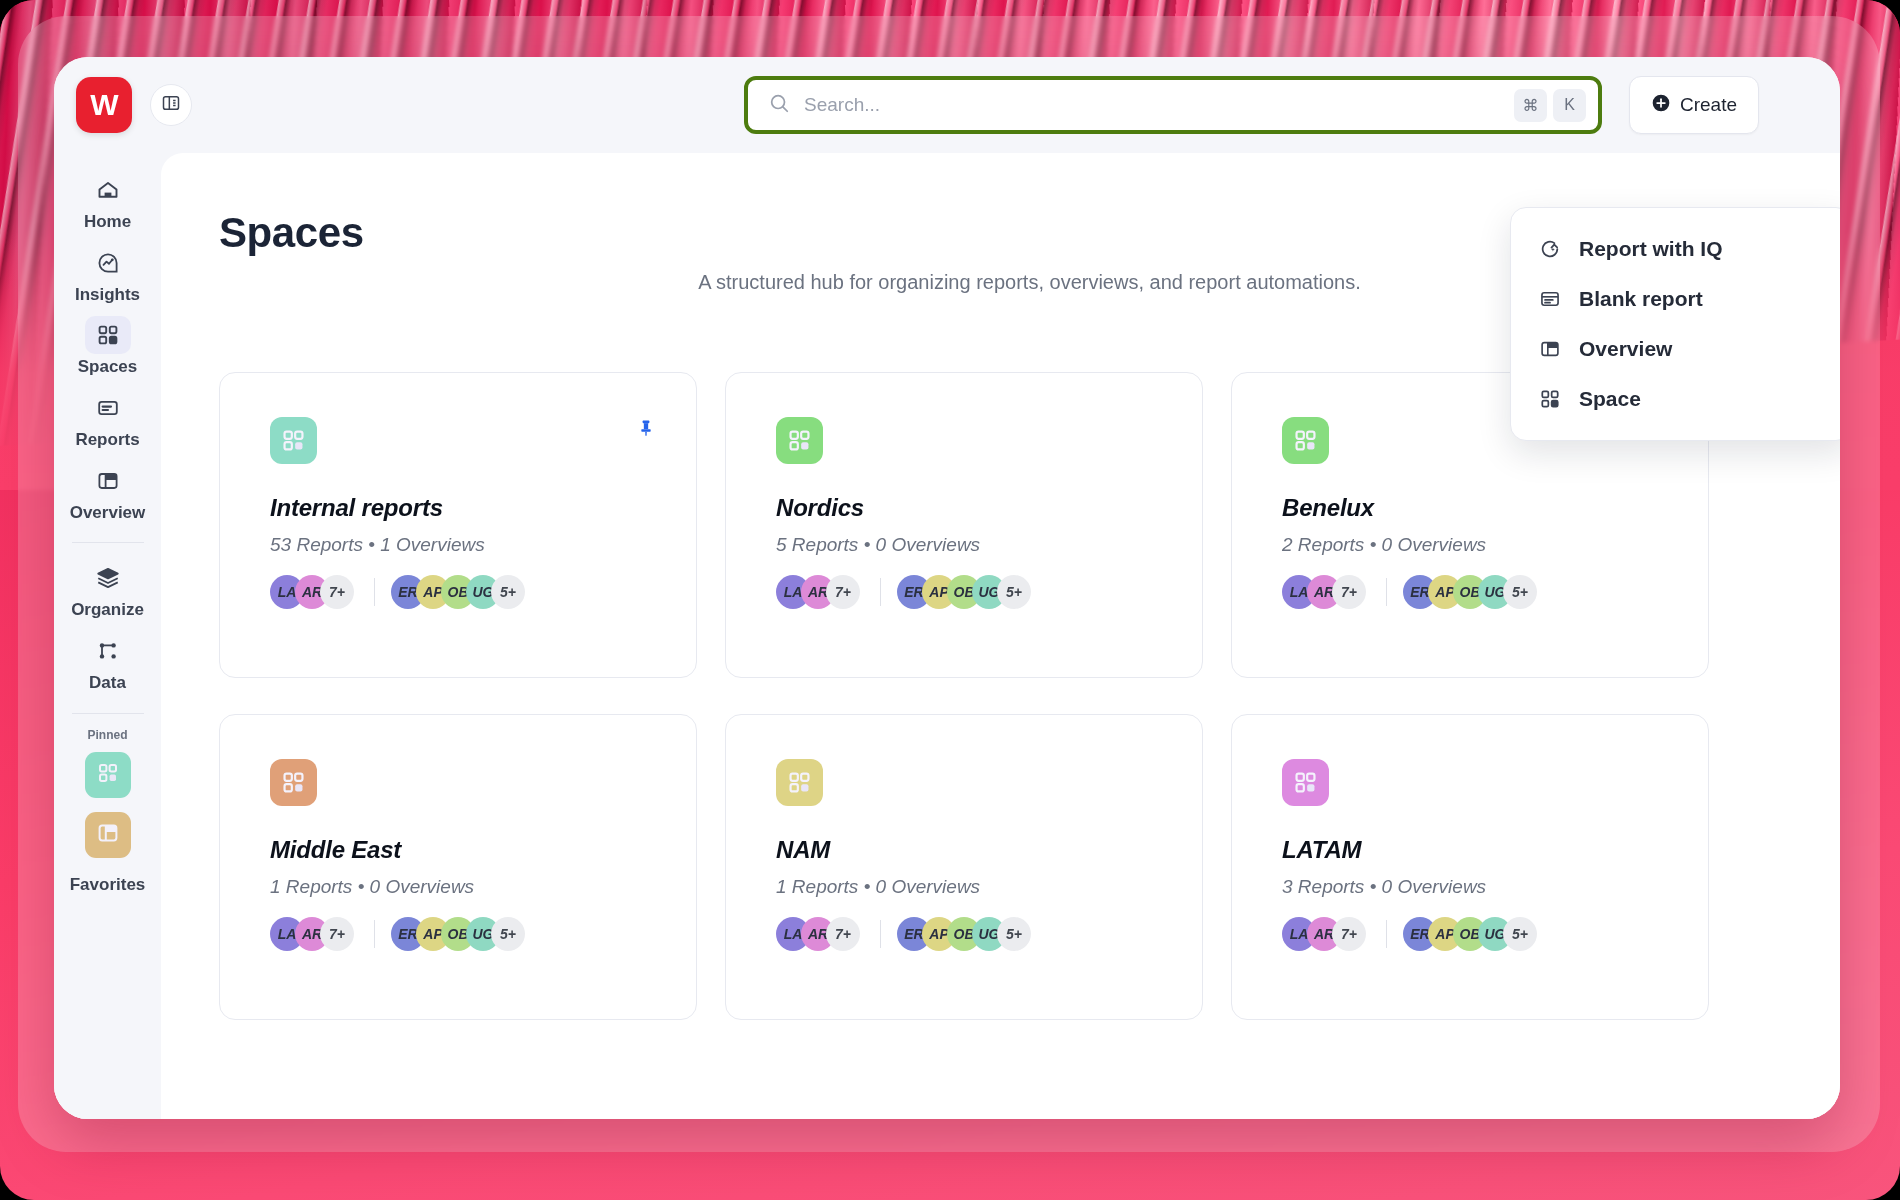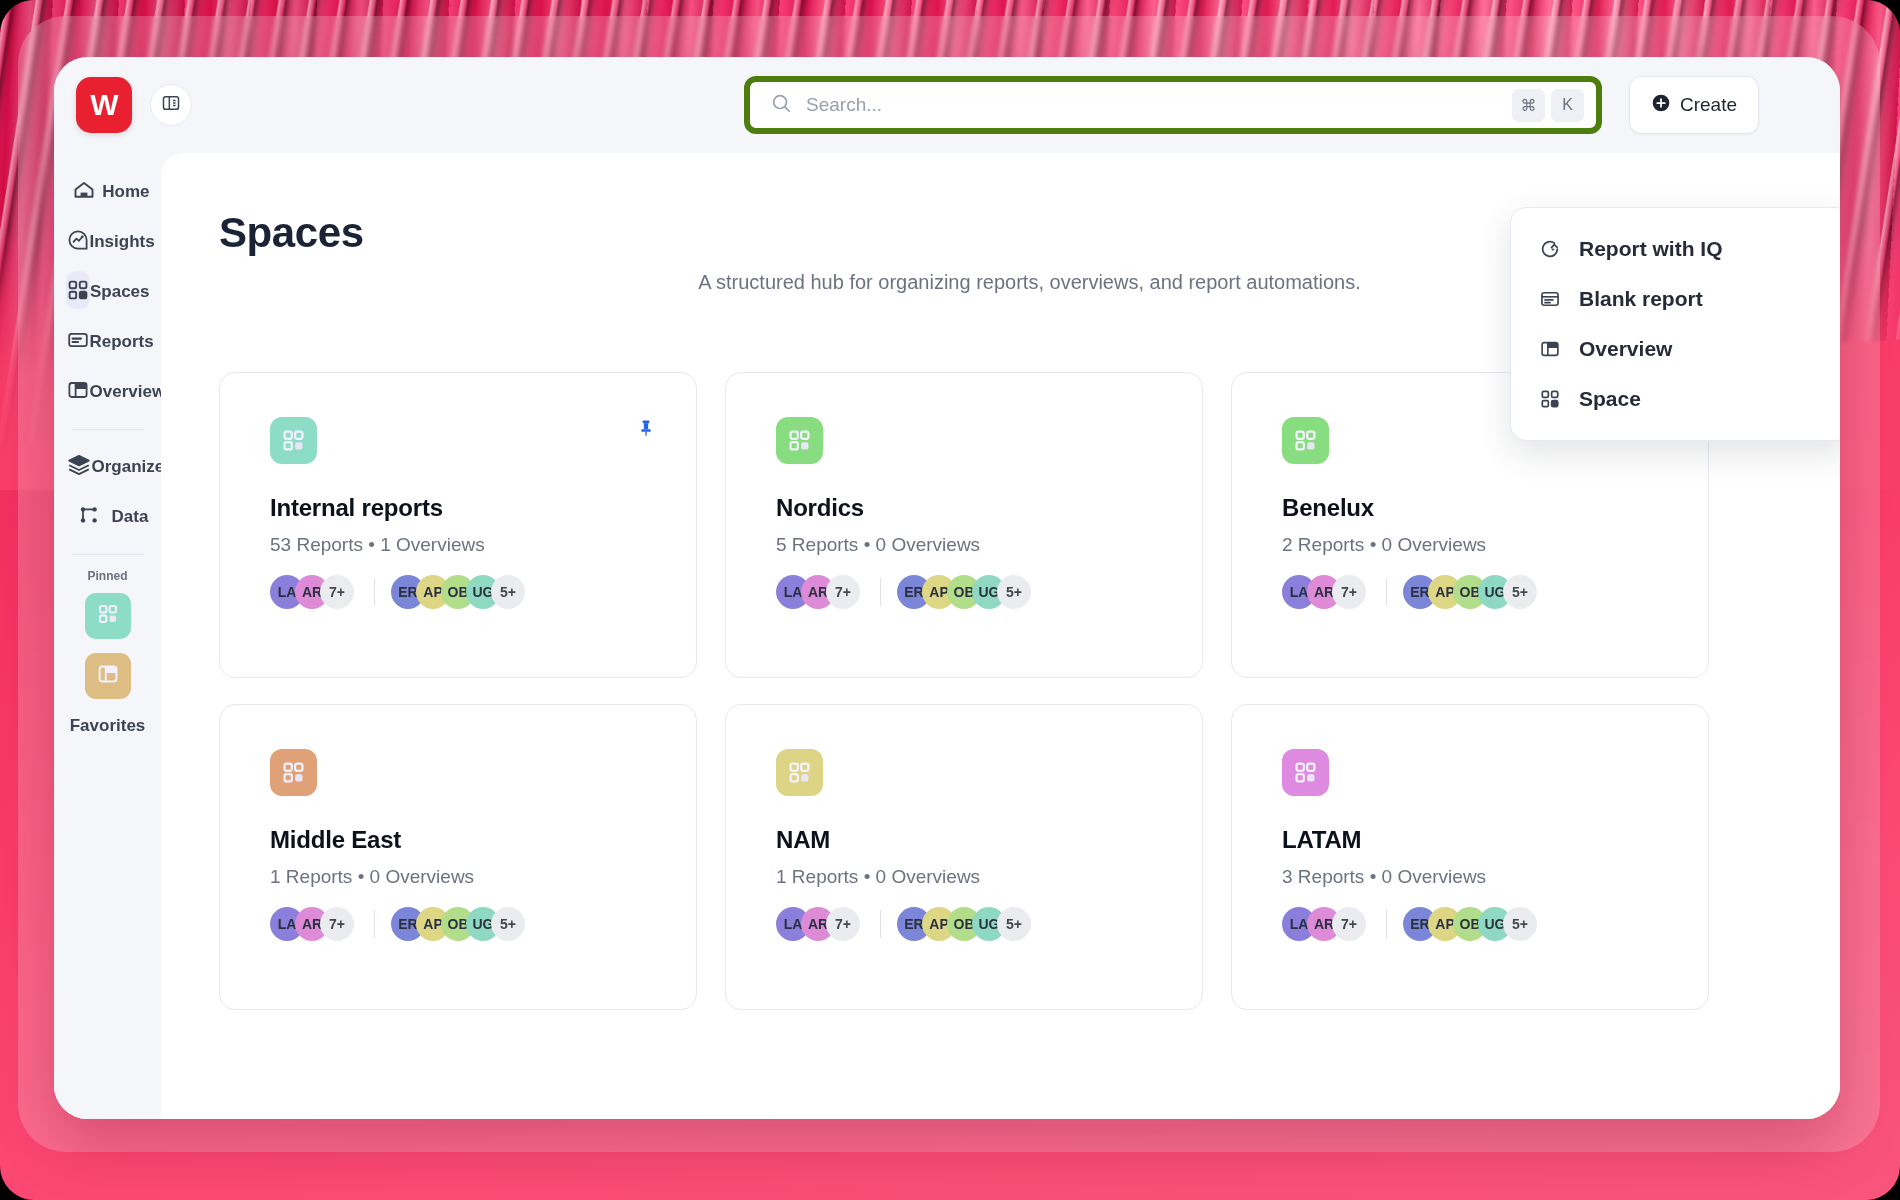--- a/index.html
+++ b/index.html
@@ -110,21 +110,21 @@
   }
   #search-wrap {
     position: absolute;
     left: 690px;
     width: 858px;
     height: 58px;
   }
   #search-box {
     width: 100%; height: 58px;
     background: #ffffff;
-    border: 6px solid #4d7c0f;
+    border: 4px solid #4d7c0f;
     border-radius: 12px;
     display: flex; align-items: center;
     padding: 0 12px 0 20px;
     cursor: text;
   }
   #search-placeholder {
     flex: 1;
     font-size: 19px;
     color: #9aa0ad;
     margin-left: 14px;
@@ -158,21 +158,21 @@
     width: 107px;
     background: #f5f6fa;
     padding-top: 14px;
     display: flex;
     flex-direction: column;
     align-items: center;
     flex: 0 0 107px;
   }
   .nav-item {
     width: 84px;
-    display: flex; flex-direction: row; align-items: center;
+    display: flex; flex-direction: column; align-items: center;
     padding: 4px 0 6px 0;
     cursor: pointer;
     margin-bottom: 2px;
   }
   .nav-icon {
     width: 46px; height: 38px;
     display: flex; align-items: center; justify-content: center;
     border-radius: 10px;
     color: #3c4352;
   }
@@ -207,22 +207,23 @@
     font-size: 42px; font-weight: 600; color: #1b2436; letter-spacing: -0.4px;
   }
   #page-subtitle {
     font-size: 20px; color: #6b7280; margin-top: 14px; text-align: center;
   }
 
   #cards-grid {
     margin-top: 78px;
     display: grid;
     grid-template-columns: repeat(3, 478px);
-    gap: 26px 28px;
+    gap: 36px 28px;
     padding-right: 40px;
+    font-style: italic;
   }
   .space-card {
     height: 306px;
     border: 1px solid #e7e9f0;
     border-radius: 16px;
     background: #fff;
     padding: 44px 44px 0 50px;
     position: relative;
     cursor: pointer;
   }

